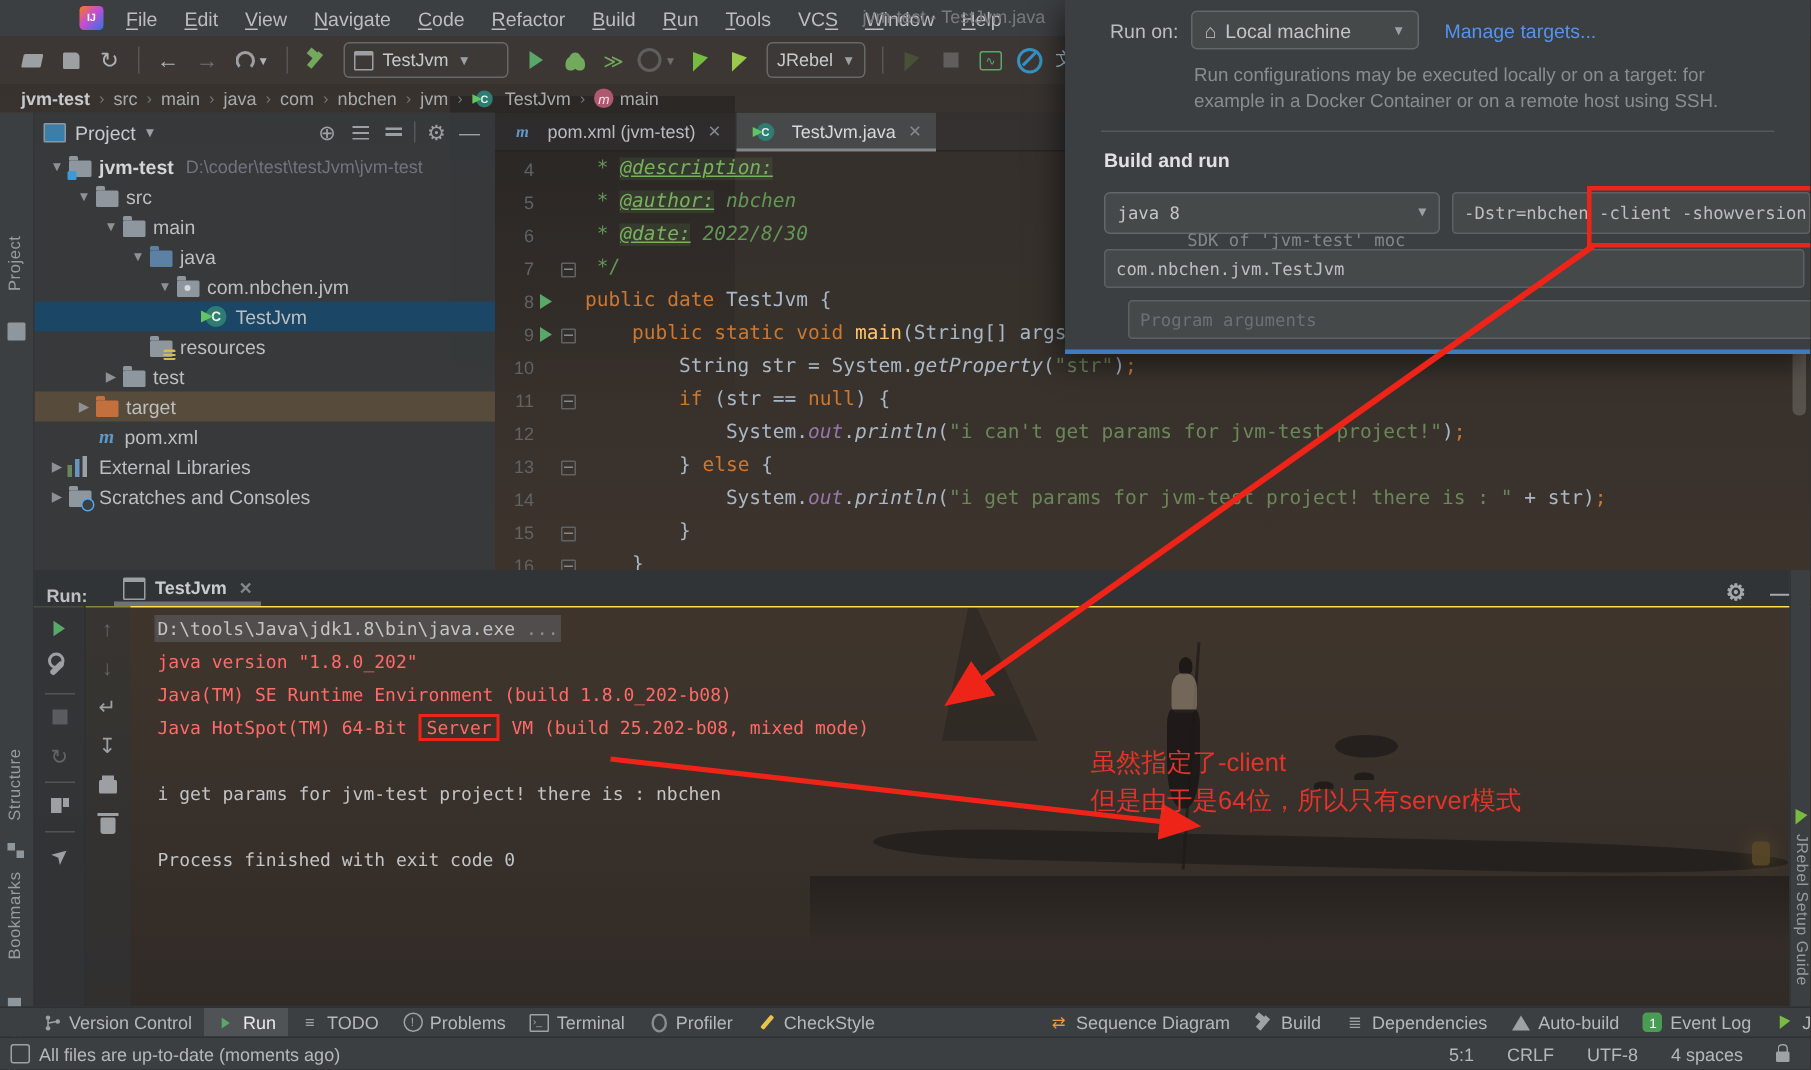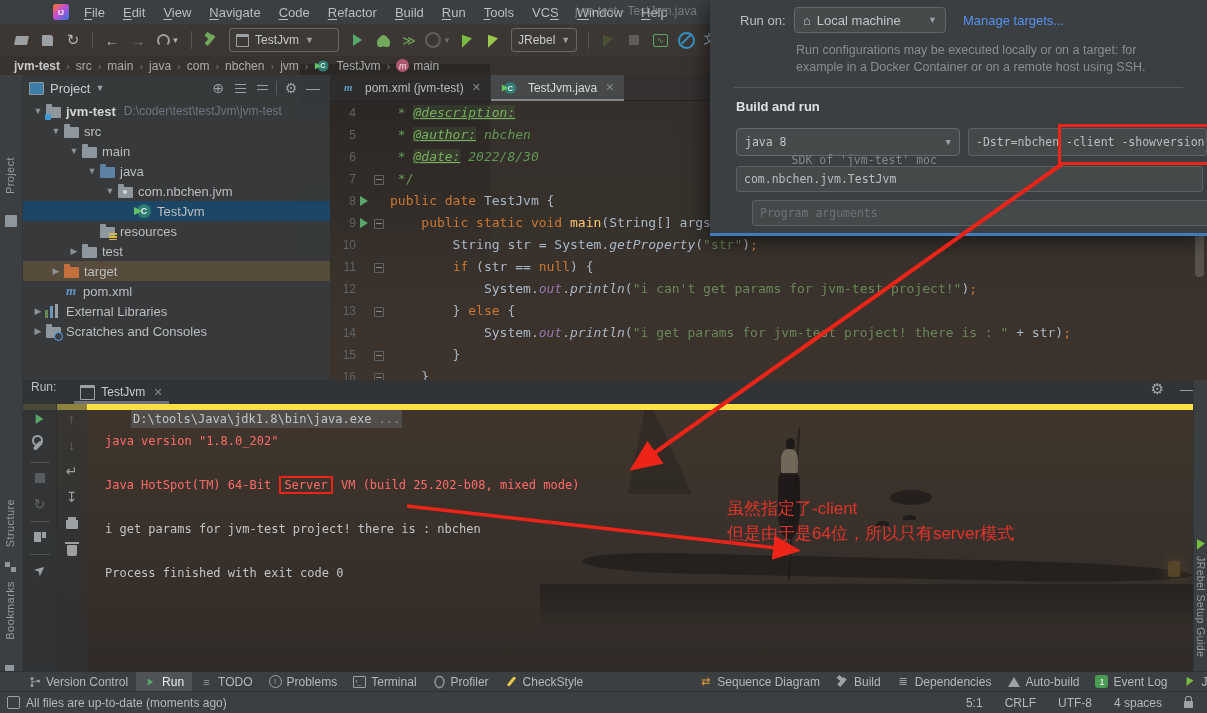--- a/index.html
+++ b/index.html
@@ -123,42 +123,42 @@
   .dlg-title{position:absolute;font-size:13px;font-weight:bold;color:#dfe1e5;}
   .dfield{position:absolute;background:#45494a;border:1px solid #5e6163;border-radius:3px;color:#bcbec0;
     font-family:"DejaVu Sans Mono",monospace;font-size:11.5px;display:flex;align-items:center;padding:0 7px;
     white-space:pre;overflow:hidden;box-sizing:border-box;}
   .placeholder{color:#6e7174;}
   .jdk-detail{color:#84878a;margin-left:5px;margin-top:35px;}
   .redbox{position:absolute;border:3px solid #ee2419;z-index:45;}
 
   
   #run-panel{left:23px;top:380px;width:1184px;height:291px;z-index:6;overflow:hidden;background:rgba(40,41,42,.28);}
-  #run-header{position:absolute;left:0;top:0;width:100%;height:24px;background:#313437;border-bottom:6px solid #fde047;display:flex;align-items:flex-start;}
+  #run-header{position:absolute;left:0;top:0;width:100%;height:24px;background:#313437;border-bottom:1px solid #fde047;display:flex;align-items:flex-end;font-weight:bold;}
   #run-label{margin-left:8px;font-size:12px;color:#bcbec0;}
   #run-tab{display:flex;align-items:center;margin-left:16px;height:24px;padding:0 8px;position:relative;color:#c9cccf;font-size:12px;}
   #run-tab::after{content:"";position:absolute;left:2px;right:2px;bottom:0;height:3px;background:#6f7377;}
   .wicon{width:13px;height:11px;border:1px solid #9da0a3;border-top:3px solid #9da0a3;margin-right:6px;border-radius:1px;}
   #run-gear-zone{margin-left:auto;display:flex;align-items:center;margin-right:14px;gap:16px;color:#a6a9ac;font-size:15px;}
   .rp-col{position:absolute;top:24px;bottom:0;display:flex;flex-direction:column;align-items:center;}
   #rp-col1{left:0;width:33px;background:rgba(49,52,55,.88);border-right:1px solid rgba(38,40,42,.8);}
   #rp-col2{left:33px;width:31px;background:rgba(49,52,55,.55);}
   .rp-ico{width:22px;height:22px;display:flex;align-items:center;justify-content:center;color:#9da0a3;font-size:14px;margin-top:4px;}
   .rp-sep{width:20px;height:1px;background:rgba(130,133,136,.4);margin-top:6px;}
   .layout-ico{width:12px;height:10px;position:relative;}
   .layout-ico::before{content:"";position:absolute;left:0;top:0;width:7px;height:10px;background:#9da0a3;}
   .layout-ico::after{content:"";position:absolute;right:0;top:0;width:4px;height:6px;background:#9da0a3;}
   .print-ico{width:12px;height:9px;background:#9da0a3;position:relative;border-radius:1px;margin-top:3px;}
   .print-ico::before{content:"";position:absolute;left:2px;top:-3px;width:8px;height:3px;background:#9da0a3;}
   .trash-ico{width:10px;height:11px;background:#9da0a3;border-radius:1px 1px 2px 2px;position:relative;margin-top:2px;}
   .trash-ico::before{content:"";position:absolute;left:-2px;top:-3px;width:14px;height:2px;background:#9da0a3;}
   #console{position:absolute;left:64px;top:24px;right:14px;bottom:0;}
   .con-line{position:absolute;left:18px;white-space:pre;font-family:"DejaVu Sans Mono",monospace;font-size:12px;}
   .cl-pln{color:#c2c4c6;}.cl-err{color:#ff6b68;}.cl-dim{color:#8a8d8f;}
-  .cl-hl{background:rgba(95,99,102,.55);box-shadow:0 0 0 2px rgba(95,99,102,.55);margin-left:28px;}
+  .cl-hl{background:rgba(95,99,102,.55);box-shadow:0 0 0 2px rgba(95,99,102,.55);}
   .srv-box{border:2px solid #ee2419;padding:0 3px;margin:0 1px;}
   #console-scroll{position:absolute;right:3px;top:32px;width:7px;height:108px;background:rgba(255,255,255,.15);border-radius:4px;}
 
   
   #right-rail{left:1193px;top:380px;width:14px;height:291px;background:#3c3f41;border-left:1px solid #323537;z-index:7;box-sizing:border-box;}
   .vlabel-r{writing-mode:vertical-rl;font-size:10.5px;color:#999c9f;position:absolute;left:1px;letter-spacing:.4px;}
 
   
   #bottom-bar{left:0;top:671px;width:1207px;height:20px;background:#3c3f41;border-top:1px solid #2e3133;display:flex;
     align-items:center;z-index:20;overflow:hidden;box-sizing:border-box;}
@@ -620,20 +620,21 @@
         <div class="rp-ico">
           <div class="print-ico"></div>
         </div>
         <div class="rp-ico">
           <div class="trash-ico"></div>
         </div>
       </div>
     <div id="console">
         <div class="con-line cl-hl" style="top: 8px;"><span class="cl-pln">D:\tools\Java\jdk1.8\bin\java.exe</span><span class="cl-dim"> ...</span></div>
         <div class="con-line" style="top: 30px;"><span class="cl-err">java version "1.8.0_202"</span></div>
+        <div class="con-line" style="top: 52px;"><span class="cl-err">Java(TM) SE Runtime Environment (build 1.8.0_202-b08)</span></div>
         <div class="con-line" style="top: 74px;"><span class="cl-err">Java HotSpot(TM) 64-Bit </span><span class="cl-err srv-box">Server</span><span class="cl-err"> VM (build 25.202-b08, mixed mode)</span></div>
         <div class="con-line" style="top: 96px;"></div>
         <div class="con-line" style="top: 118px;"><span class="cl-pln">i get params for jvm-test project! there is : nbchen</span></div>
         <div class="con-line" style="top: 140px;"></div>
         <div class="con-line" style="top: 162px;"><span class="cl-pln">Process finished with exit code 0</span></div>
       </div>
     <div id="console-scroll"></div>
   </div>
 
   <div id="right-rail" class="abs">

